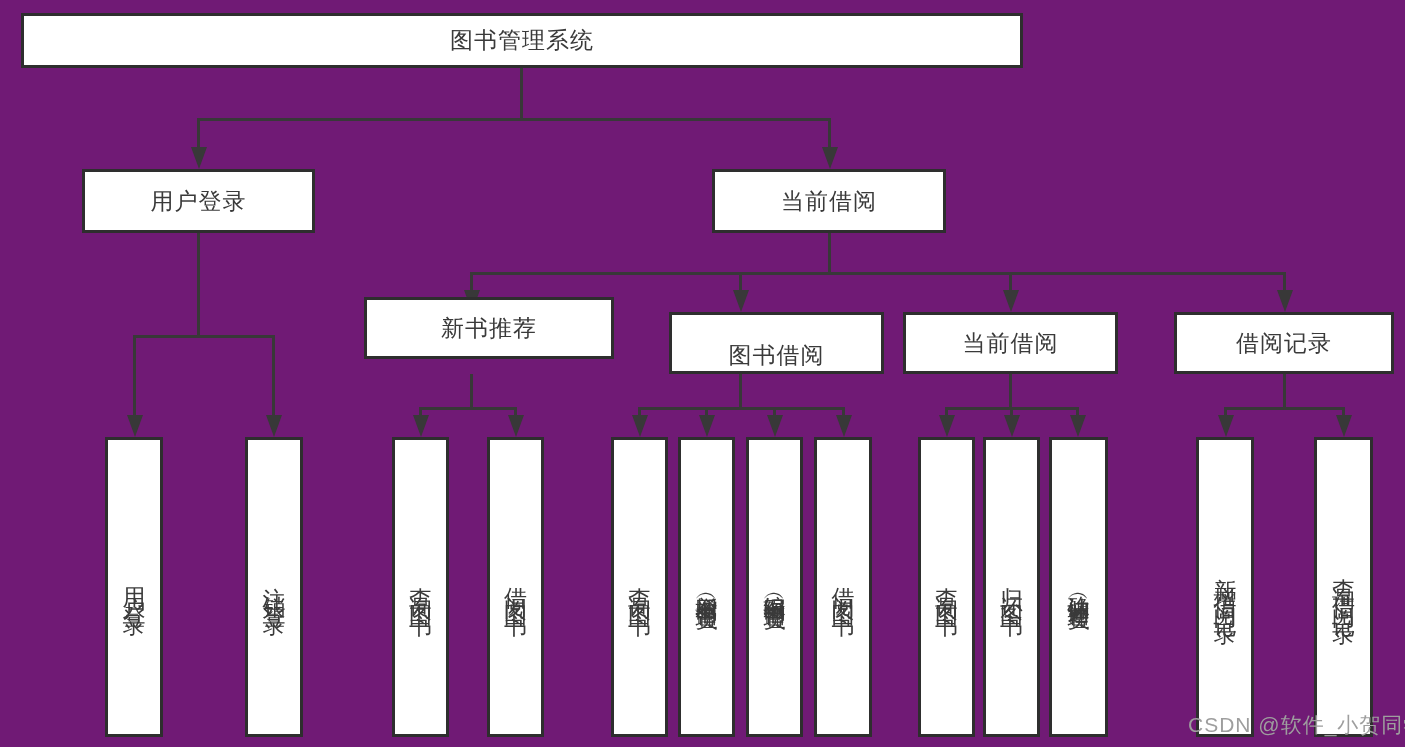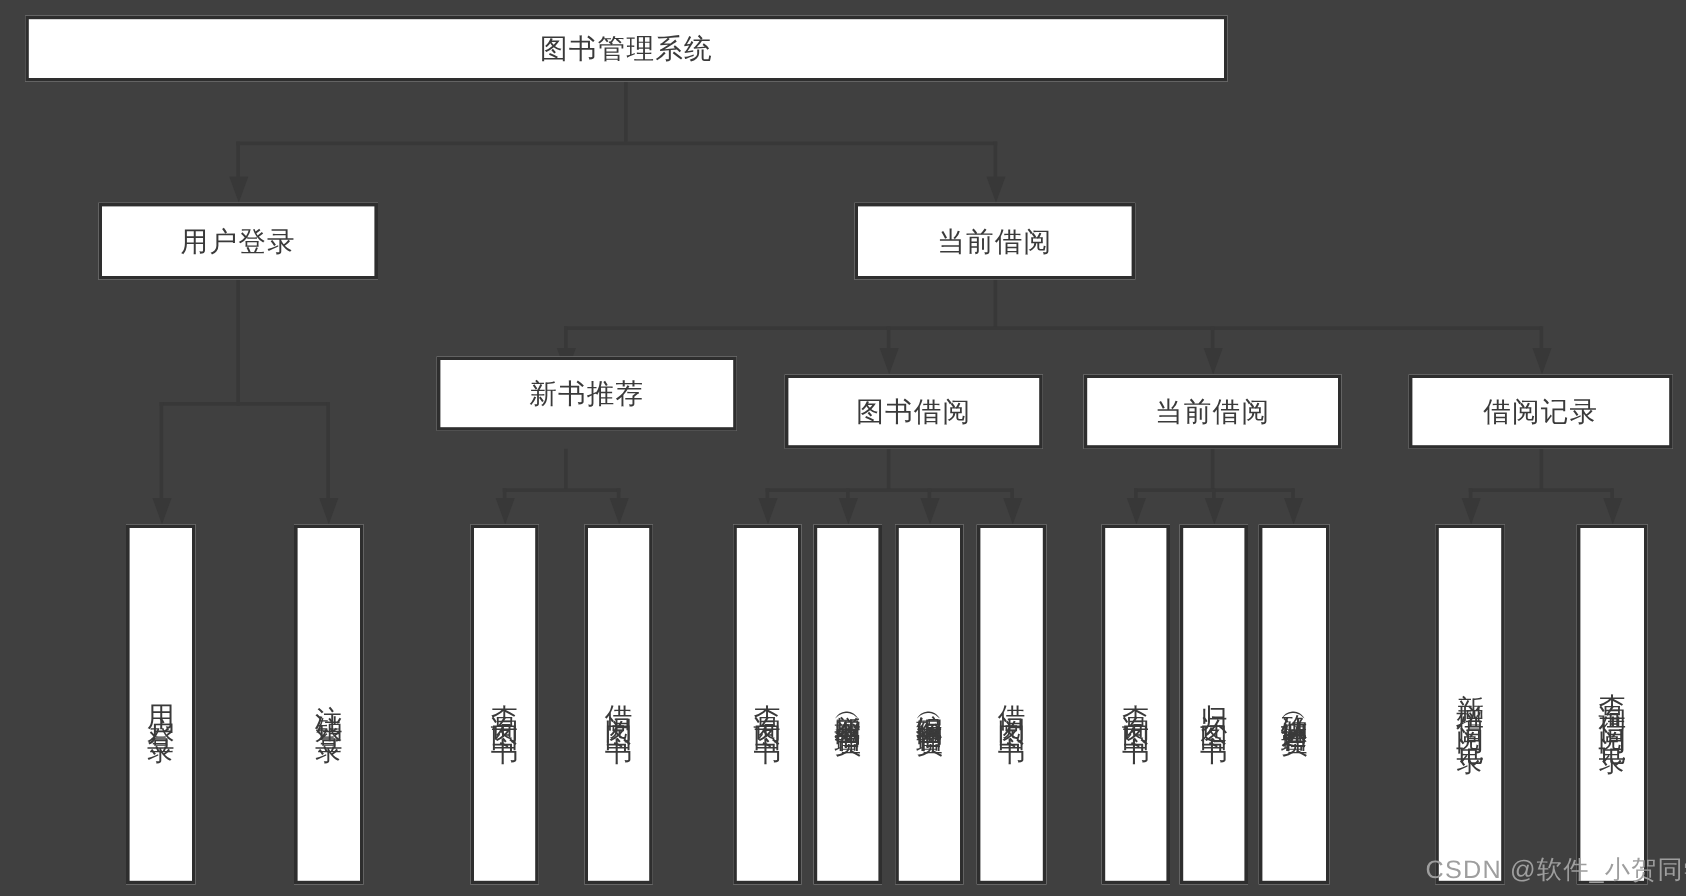--- a/index.html
+++ b/index.html
@@ -1,20 +1,20 @@
 <!DOCTYPE html>
 <html><head>
 <meta charset="utf-8">
 <style>
   html, body { margin: 0; padding: 0; background: #ffffff; }
   .canvas {
     position: relative;
     width: 1405px;
     height: 747px;
-    background: #404040;
+    background: #701a75;
     font-family: "Liberation Sans", "DejaVu Sans", sans-serif;
     overflow: hidden;
   }
   .node {
     position: absolute;
     box-sizing: border-box;
     background: #ffffff;
     border: 3px solid #2e2e2e;
     display: flex;
     align-items: center;
@@ -83,21 +83,21 @@
   </div>
 
   <div class="node" style="left:712px; top:169px; width:234px; height:64px;">
     <span>当前借阅</span>
   </div>
 
   <div class="node" style="left:364px; top:297px; width:250px; height:62px;">
     <span>新书推荐</span>
   </div>
 
-  <div class="node" style="left:654px; top:312px; width:215px; height:62px;">
+  <div class="node" style="left:669px; top:312px; width:215px; height:62px;align-items:flex-end;">
     <span>图书借阅</span>
   </div>
 
   <div class="node" style="left:903px; top:312px; width:215px; height:62px;text-align:center;">
     <span>当前借阅</span>
   </div>
 
   <div class="node" style="left:1174px; top:312px; width:220px; height:62px;">
     <span>借阅记录</span>
   </div>

